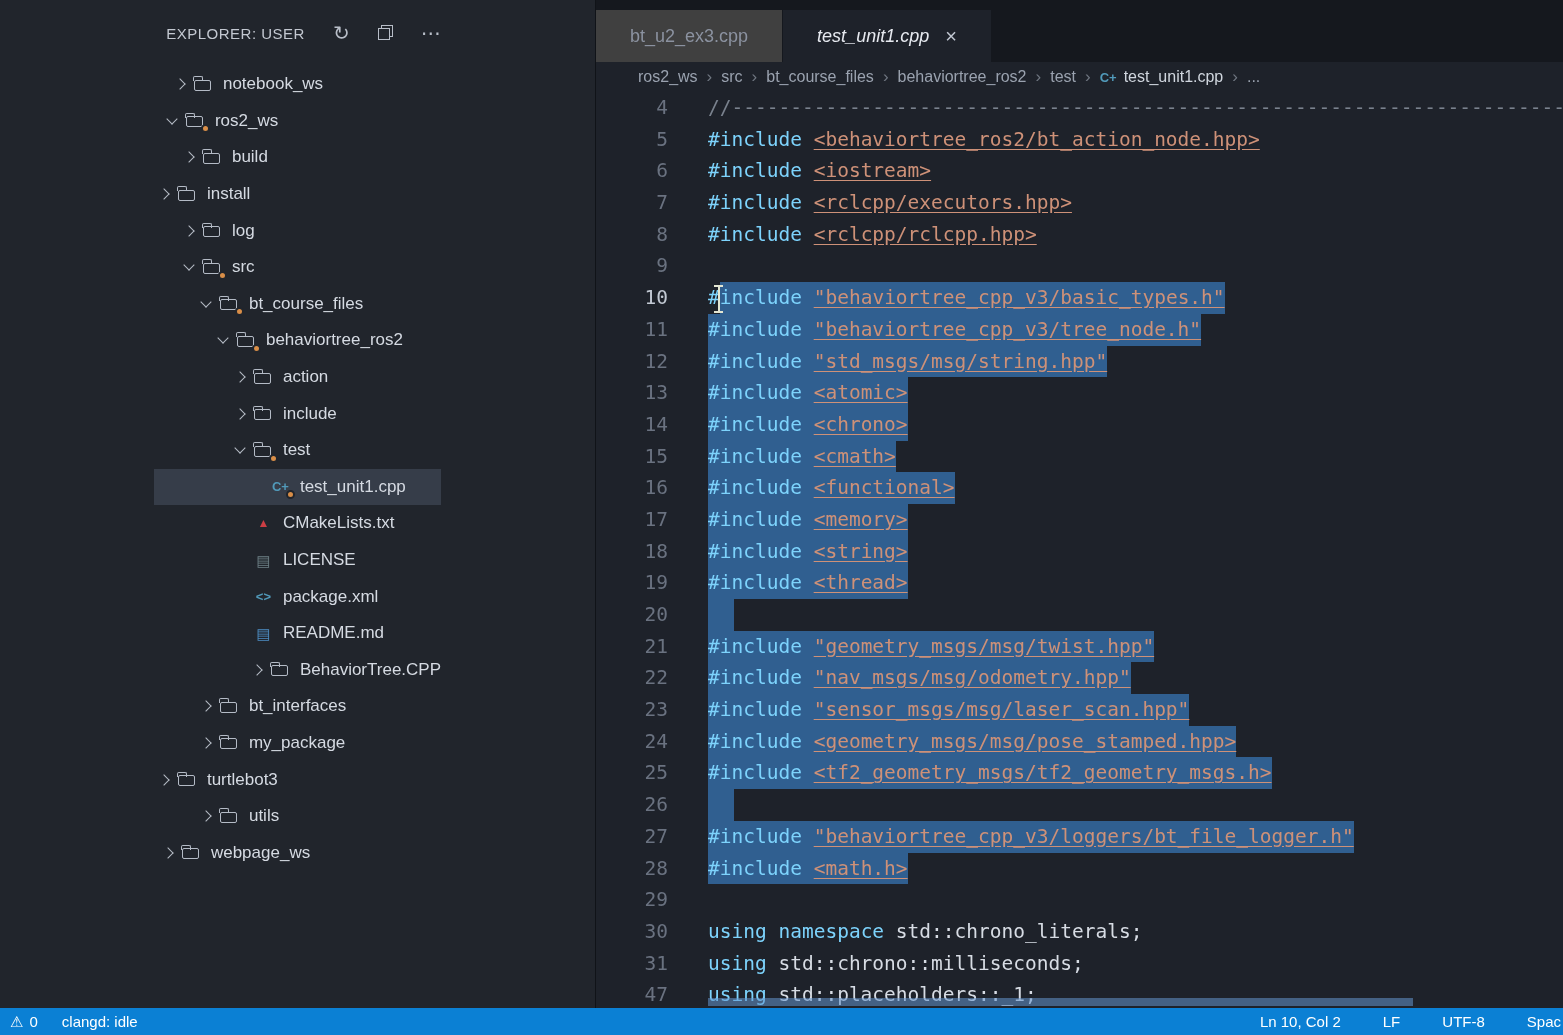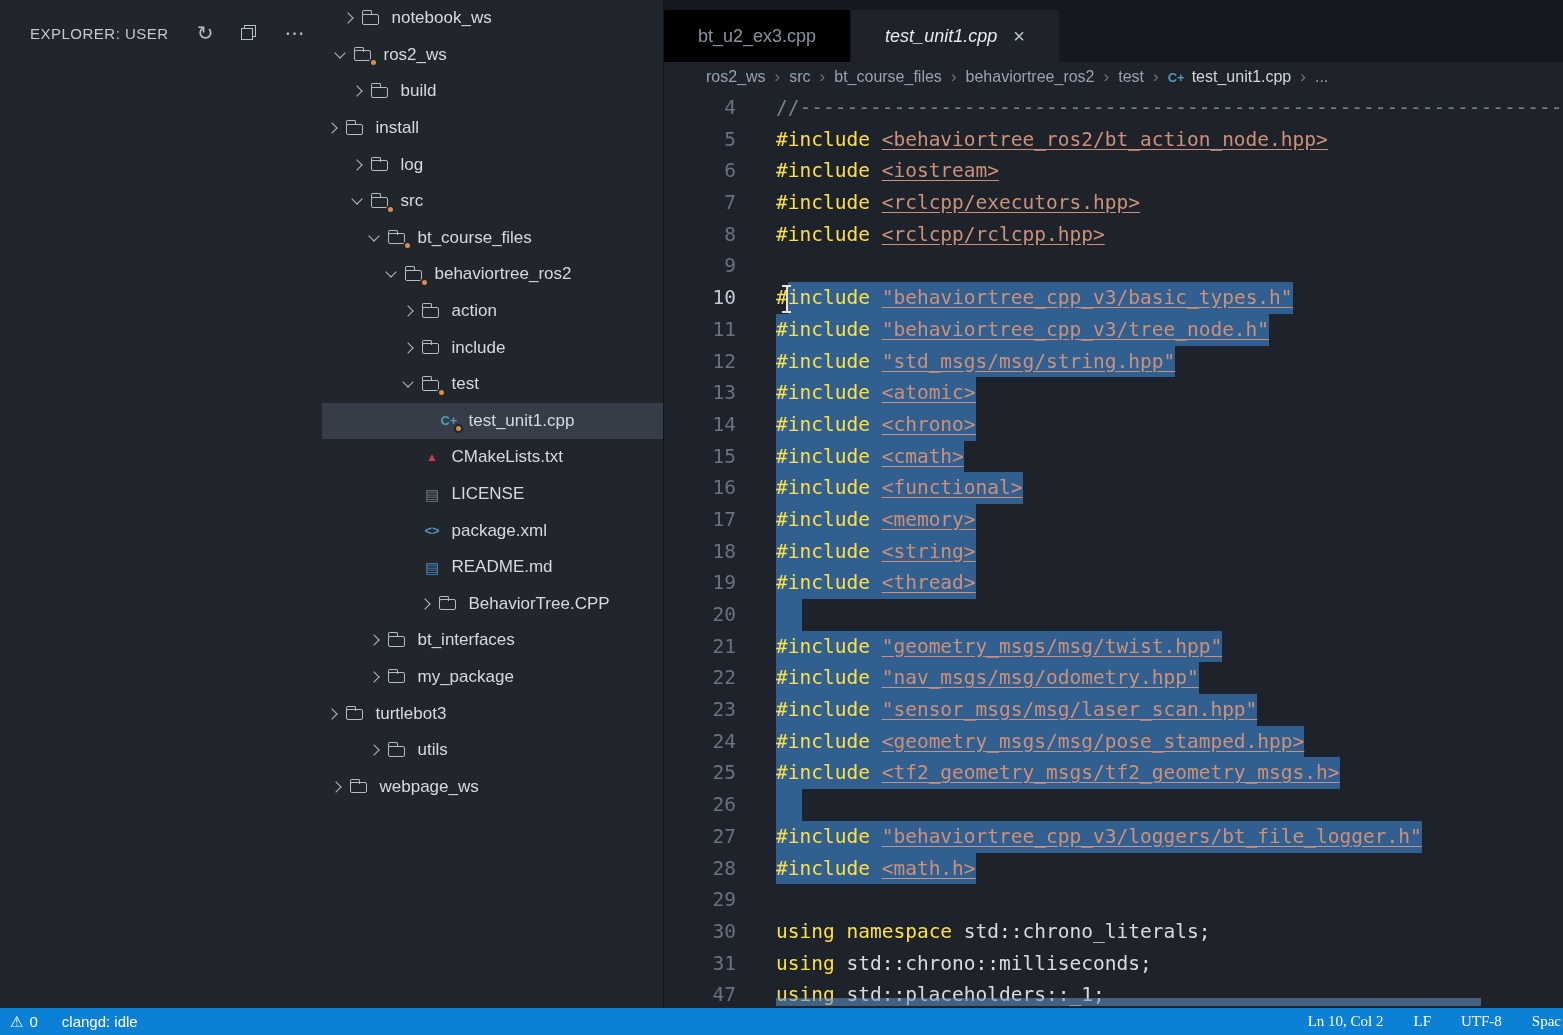--- a/index.html
+++ b/index.html
@@ -1,22 +1,22 @@
 <!DOCTYPE html>
 <html><head>
 <meta charset="utf-8">
 <style>
   * { box-sizing: border-box; margin: 0; padding: 0; }
   html,body { width:1563px; height:1035px; overflow:hidden; background:#1e222a;
               font-family:"Liberation Sans", sans-serif; }
   .app { position:absolute; inset:0 0 27px 0; display:flex; }
 
   
-  .sidebar { width:664px; flex:none; background:#21252c; border-right:1px solid #101318;
-             display:flex; flex-direction:row; }
+  .sidebar { width:596px; flex:none; background:#21252c; border-right:1px solid #101318;
+             display:flex; flex-direction:column;align-items:center; }
   .sb-header { height:66px; flex:none; display:flex; align-items:center; padding:0 18px 0 30px; }
   .sb-title { flex:1; color:#c3c8d1; font-size:15px; letter-spacing:0.5px; }
   .sb-ico { color:#b8bec8; font-size:20px; margin-left:28px; cursor:pointer; line-height:1; }
   .sqicon { position:relative; display:inline-block; width:15px; height:15px; }
   .sqicon::before { content:''; position:absolute; top:0; right:0; width:10px; height:10px; border:1.6px solid #b8bec8; }
   .sqicon::after  { content:''; position:absolute; bottom:0; left:0; width:10px; height:10px; border:1.6px solid #b8bec8; background:#21252c; }
   .tree { flex:1; overflow:hidden; }
   .trow { display:flex; align-items:center; height:36.6px; cursor:pointer; }
   .trow.selected { background:#363d49; }
   .chev { width:20px; flex:none; display:flex; align-items:center; justify-content:center; }
@@ -34,59 +34,59 @@
   .fico.license { color:#6d8086; font-size:15px; font-weight:normal; }
   .fico.xml { color:#519aba; }
   .fico.md { color:#4d8ec4; font-size:15px; font-weight:normal; }
   .mdot { position:absolute; right:-5px; bottom:-4px; width:9px; height:9px; border-radius:50%;
           background:#d98e48; border:2.5px solid #21252c; }
   .tlabel { color:#d5dae2; font-size:17px; white-space:nowrap; }
 
   
   .editor { flex:1; position:relative; background:#1e222a; overflow:hidden; }
   .tabbar { height:62px; padding-top:10px; background:#15181e; display:flex; }
-  .tab { height:52px; display:flex; align-items:center; padding:0 34px; background:#000000;
+  .tab { height:52px; display:flex; align-items:center; padding:0 34px; background:#404040;
          color:#8b92a0; font-size:18px; border-right:1px solid #15181e; cursor:pointer; white-space:nowrap; }
   .tab.active { background:#1e222a; color:#e7eaf0; font-style:italic; }
   .tab-close { margin-left:16px; font-style:normal; color:#c2c8d2; font-size:20px; }
   .breadcrumb { height:30px; display:flex; align-items:center; padding-left:38px;
                 font-size:16px; color:#9aa2af; white-space:nowrap; }
   .bc-item { margin:0 4px; cursor:pointer; display:flex; align-items:center; }
   .bc-item.file { color:#d0d6de; }
   .bc-sep { color:#6f7680; margin:0 5px; font-size:17px; }
   .bc-cpp { color:#519aba; font-weight:bold; font-size:13px; margin-right:7px; }
 
   .code { position:absolute; top:92px; left:0; right:0; bottom:0; overflow:hidden;
           font-family:"DejaVu Sans Mono", monospace; font-size:19.5px; }
   .code-line { display:flex; height:31.7px; }
   .ln { width:72px; flex:none; text-align:right; color:#6a7280; line-height:31.7px; }
   .ln.active { color:#c3cad4; }
   .lc { display:flex; padding-left:40px; }
   .tok { white-space:pre; line-height:31.7px; }
-  .tok.kw { color:#fde047;text-align:right; }
+  .tok.kw { color:#7dd3fc;text-align:right; }
   .tok.pl { color:#d7dce4; }
   .tok.cm { color:#7a828e; }
   .tok.inc { color:#ce9178; text-decoration:underline; text-underline-offset:3px; }
   .selw { display:flex; background:#305f90; }
   .selw.emptysel { width:26px; }
 
   .ibeam { position:absolute; left:117px; top:284px; width:11px; height:30px; }
   .ibeam::before { content:''; position:absolute; left:4.5px; top:2px; bottom:2px; width:2px; background:#e3e6d2; }
   .ibeam::after { content:''; position:absolute; left:1px; right:1px; top:1px; height:2px;
                   background:#e3e6d2; box-shadow:0 26px 0 #e3e6d2; }
   .hthumb { position:absolute; left:112px; bottom:2px; width:705px; height:8px;
             background:rgba(100,150,205,0.55); cursor:pointer; }
 
   
   .statusbar { position:absolute; left:0; right:0; bottom:0; height:27px; background:#0b80d4;
                color:#ffffff; display:flex; align-items:center; font-size:15px; padding:0 2px 0 10px; overflow:hidden; }
   .sb-left { display:flex; align-items:center; }
   .warn { font-size:15px; margin-right:6px; }
   .probnum { margin-right:24px; }
-  .sb-right { margin-left:auto; display:flex; gap:30px; white-space:nowrap;font-family:Liberation Serif, serif; }
+  .sb-right { margin-left:auto; display:flex; gap:42px; white-space:nowrap; }
 </style>
 </head>
 <body>
 
 <div class="app">
   <div class="sidebar">
     <div class="sb-header">
       <span class="sb-title">EXPLORER: USER</span>
       <span class="sb-ico">↻</span>
       <span class="sb-ico"><span class="sqicon"></span></span>

